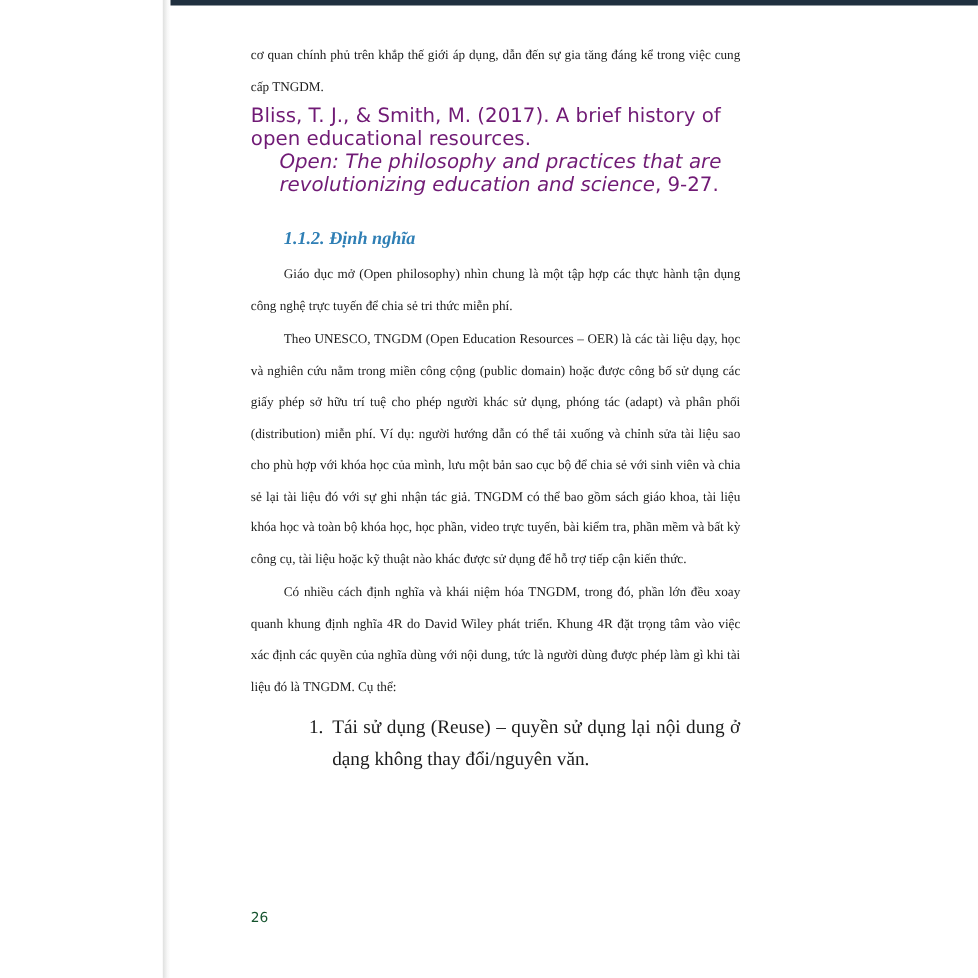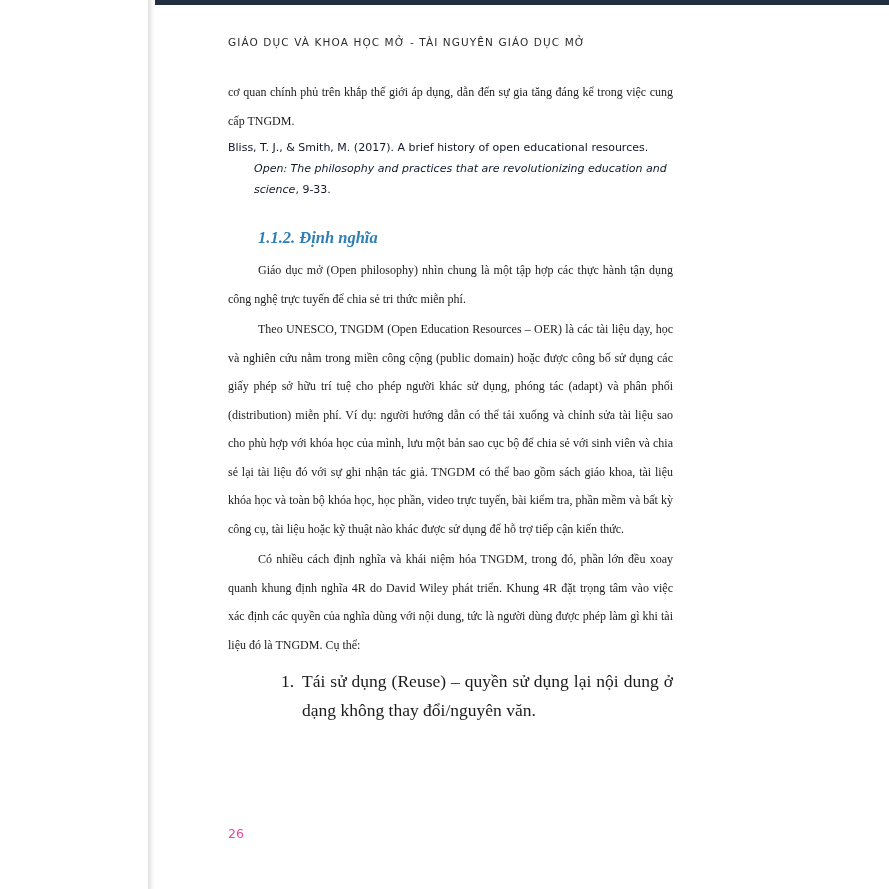--- a/index.html
+++ b/index.html
@@ -74,23 +74,23 @@
   .sect-head {
     margin: 16px 0 8px 0;
     font-size: 17px;
     font-weight: bold;
     text-indent: 30px;
     color: #1b1b1b;
   }
   .refbox {
     margin: 2px 0 14px 0;
     font-family: "DejaVu Sans", sans-serif;
-    font-size: 11px;
+    font-size: 18px;
     line-height: 21px;
-    color: #0f172a;
+    color: #701a75;
   }
   .refbox .cont {
     display: block;
     padding-left: 26px;
   }
   .refbox i {
     font-style: italic;
   }
   .subheading {
     margin: 28px 0 8px 0;
@@ -121,44 +121,43 @@
     left: 46px;
     width: 20px;
     text-align: right;
   }
   .folio {
     position: absolute;
     left: 228px;
     top: 826px;
     font-family: "DejaVu Sans", sans-serif;
     font-size: 12.5px;
-    color: #ec4899;
+    color: #14532d;
   }
   .para-gap { height: 2px; }
 </style>
 </head>
 <body>
 
 <div class="page">
 
   <div class="gutter"></div>
   <div class="gutter-shadow"></div>
   <div class="top-rule"></div>
 
   <div class="content">
 
-    <div class="running-head">GIÁO DỤC VÀ KHOA HỌC MỞ  -  TÀI NGUYÊN GIÁO DỤC MỞ</div>
 
     <p class="body noindent">cơ quan chính phủ trên khắp thế giới áp dụng, dẫn đến sự gia tăng đáng kể trong việc cung cấp TNGDM.</p>
 
 
     <div class="refbox">
       <span>Bliss, T. J., &amp; Smith, M. (2017). A brief history of open educational resources.</span>
       <span class="cont">
-        <i>Open: The philosophy and practices that are revolutionizing education and science</i><span>, 9-33.</span>
+        <i>Open: The philosophy and practices that are revolutionizing education and science</i><span>, 9-27.</span>
       </span>
     </div>
 
     <div class="subheading">1.1.2. Định nghĩa</div>
 
     <p class="body">Giáo dục mở (Open philosophy) nhìn chung là một tập hợp các thực hành tận dụng công nghệ trực tuyến để chia sẻ tri thức miễn phí.</p>
 
     <div class="para-gap"></div>
 
     <p class="body">Theo UNESCO, TNGDM (Open Education Resources – OER) là các tài liệu dạy, học và nghiên cứu nằm trong miền công cộng (public domain) hoặc được công bố sử dụng các giấy phép sở hữu trí tuệ cho phép người khác sử dụng, phóng tác (adapt) và phân phối (distribution) miễn phí. Ví dụ: người hướng dẫn có thể tải xuống và chỉnh sửa tài liệu sao cho phù hợp với khóa học của mình, lưu một bản sao cục bộ để chia sẻ với sinh viên và chia sẻ lại tài liệu đó với sự ghi nhận tác giả. TNGDM có thể bao gồm sách giáo khoa, tài liệu khóa học và toàn bộ khóa học, học phần, video trực tuyến, bài kiểm tra, phần mềm và bất kỳ công cụ, tài liệu hoặc kỹ thuật nào khác được sử dụng để hỗ trợ tiếp cận kiến thức.</p>

